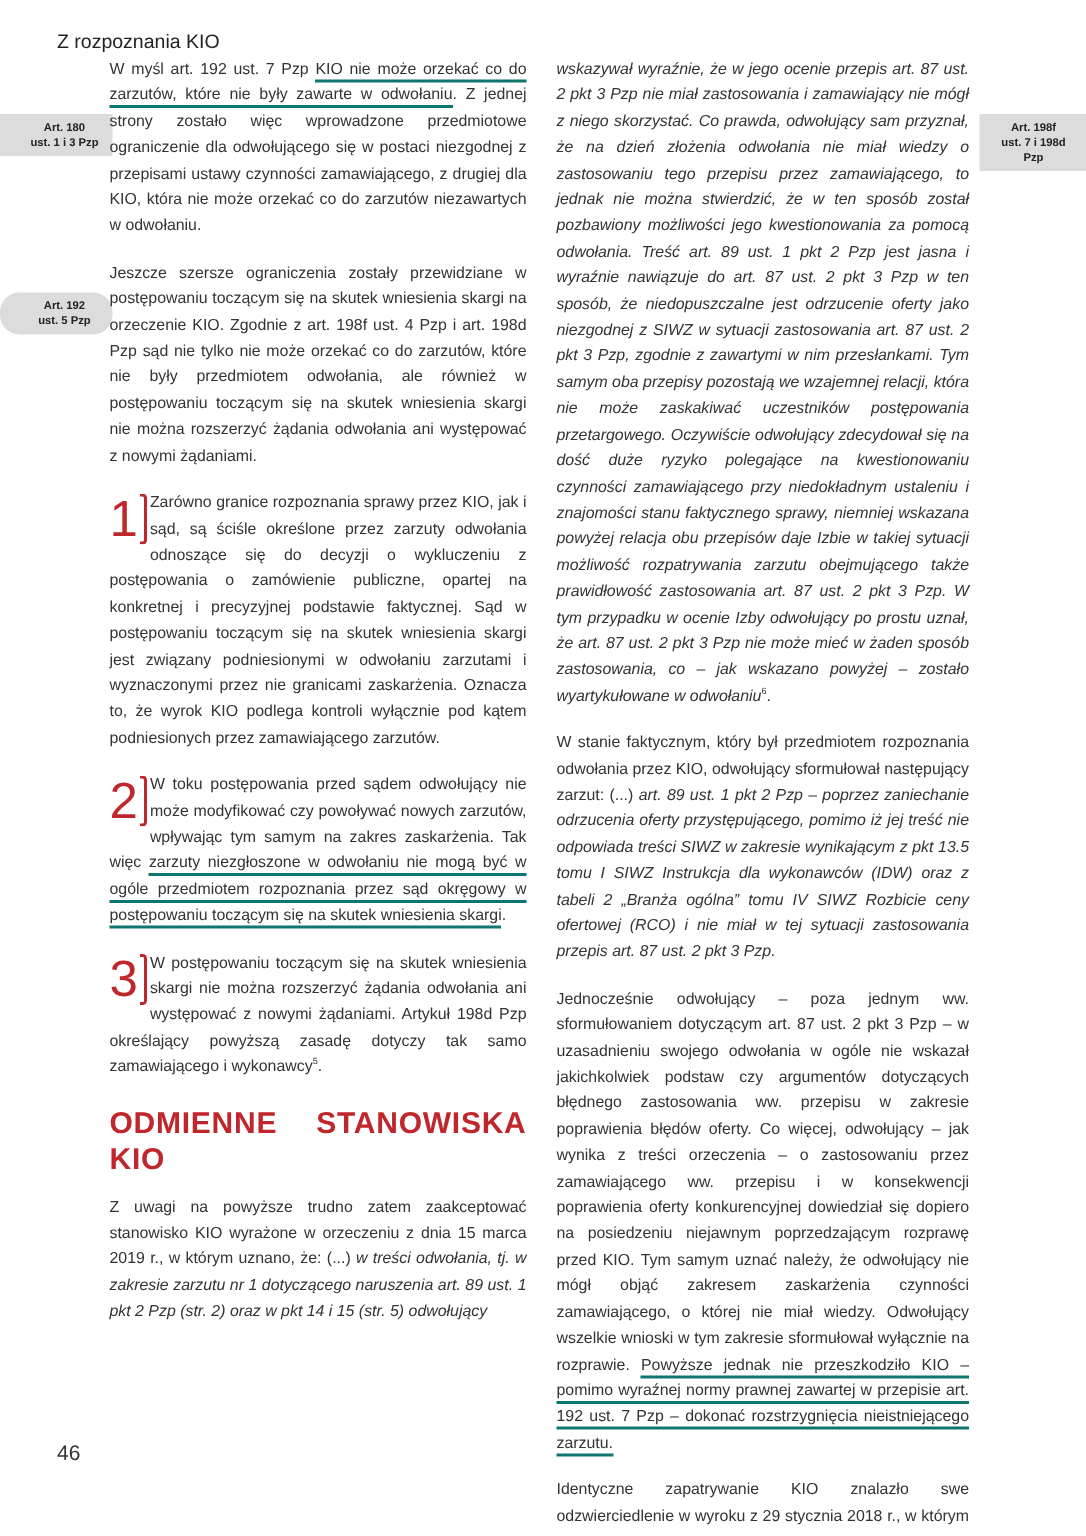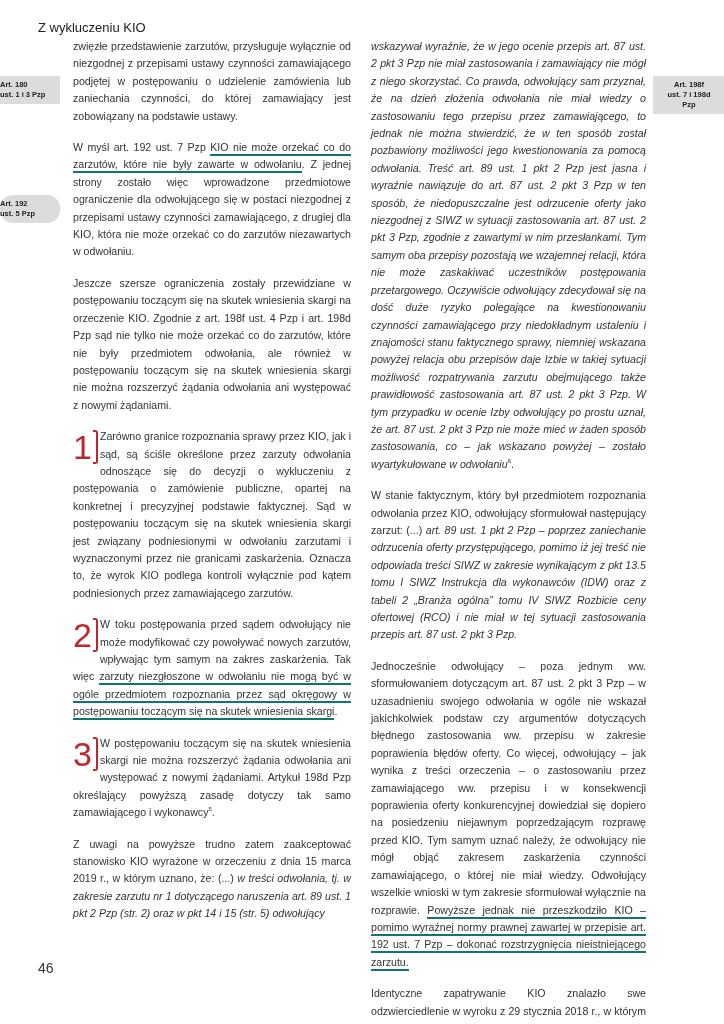--- a/index.html
+++ b/index.html
@@ -12,46 +12,45 @@
   .col p { margin: 0 0 14px 0; }
   .col p.tight { margin-bottom: 0; }
   .it { font-style: italic; }
   .ul { border-bottom: 2px solid #0f766e; padding-bottom: 1px; }
   .sup { font-size: 6px; vertical-align: super; line-height: 0; }
   .item { position: relative; margin: 0; }
   .num { float: left; font-size: 34px; line-height: 32px; color: #c0272d; font-weight: 300; margin-right: 2px; margin-top: 2px; height: 34px; display: flex; align-items: center; }
   .num .br { display: inline-block; width: 3px; height: 30px; border-right: 2px solid #c0272d; border-top: 2px solid #c0272d; border-bottom: 2px solid #c0272d; border-radius: 0 3px 3px 0; margin-left: 1px; }
   .heading { font-size: 20px; font-weight: bold; color: #c0272d; letter-spacing: 0.5px; margin: 16px 0 12px 0; line-height: 24px; }
   .side-note { position: absolute; background: #dcdcdc; font-size: 7.5px; font-weight: bold; color: #222; line-height: 10px; }
-  .side-left { left: 0; width: 56px; text-align: left; padding: 4px 4px 4px 0; }
+  .side-left { left: 0; width: 56px; text-align: center; padding: 4px 4px 4px 15px; }
   .side-right { left: 653px; width: 62px; text-align: center; padding: 4px 4px 4px 5px; }
   .page-number { position: absolute; left: 38px; top: 960px; font-size: 14px; color: #333; }
   .footer-title { position: absolute; left: 302px; top: 1050px; font-size: 8px; font-weight: bold; color: #222; }
 </style>
 </head>
 <body>
 
-<div class="running-head">Z wykluczeniu KIO</div>
+<div class="running-head">Z rozpoznania KIO</div>
 
 <div class="side-note side-left" style="top:76px;">
   <div>Art. 180</div>
   <div>ust. 1 i 3 Pzp</div>
 </div>
 <div class="side-note side-left" style="top:195px;border-radius:13px;">
   <div>Art. 192</div>
   <div>ust. 5 Pzp</div>
 </div>
 <div class="side-note side-right" style="top:76px;">
   <div>Art. 198f</div>
   <div>ust. 7 i 198d</div>
   <div>Pzp</div>
 </div>
 
 <div class="col col-left">
-  <p>zwięzłe przedstawienie zarzutów, przysługuje wyłącznie od niezgodnej z przepisami ustawy czynności zamawiającego podjętej w postępowaniu o udzielenie zamówienia lub zaniechania czynności, do której zamawiający jest zobowiązany na podstawie ustawy.</p>
   <p><span>W myśl art. 192 ust. 7 Pzp </span><span class="ul">KIO nie może orzekać co do zarzutów, które nie były zawarte w odwołaniu</span><span>. Z jednej strony zostało więc wprowadzone przedmiotowe ograniczenie dla odwołującego się w postaci niezgodnej z przepisami ustawy czynności zamawiającego, z drugiej dla KIO, która nie może orzekać co do zarzutów niezawartych w odwołaniu.</span></p>
   <p>Jeszcze szersze ograniczenia zostały przewidziane w postępowaniu toczącym się na skutek wniesienia skargi na orzeczenie KIO. Zgodnie z art. 198f ust. 4 Pzp i art. 198d Pzp sąd nie tylko nie może orzekać co do zarzutów, które nie były przedmiotem odwołania, ale również w postępowaniu toczącym się na skutek wniesienia skargi nie można rozszerzyć żądania odwołania ani występować z nowymi żądaniami.</p>
 
   <p class="item">
     <span class="num">
         <span>1</span>
         <span class="br"></span>
       </span><span>Zarówno granice rozpoznania sprawy przez KIO, jak i sąd, są ściśle określone przez zarzuty odwołania odnoszące się do decyzji o wykluczeniu z postępowania o zamówienie publiczne, opartej na konkretnej i precyzyjnej podstawie faktycznej. Sąd w postępowaniu toczącym się na skutek wniesienia skargi jest związany podniesionymi w odwołaniu zarzutami i wyznaczonymi przez nie granicami zaskarżenia. Oznacza to, że wyrok KIO podlega kontroli wyłącznie pod kątem podniesionych przez zamawiającego zarzutów.</span>
   </p>
   <p class="item">
@@ -60,20 +59,21 @@
         <span class="br"></span>
       </span><span>W toku postępowania przed sądem odwołujący nie może modyfikować czy powoływać nowych zarzutów, wpływając tym samym na zakres zaskarżenia. Tak więc </span><span class="ul">zarzuty niezgłoszone w odwołaniu nie mogą być w ogóle przedmiotem rozpoznania przez sąd okręgowy w postępowaniu toczącym się na skutek wniesienia skargi</span><span>.</span>
   </p>
   <p class="item">
     <span class="num">
         <span>3</span>
         <span class="br"></span>
       </span><span>W postępowaniu toczącym się na skutek wniesienia skargi nie można rozszerzyć żądania odwołania ani występować z nowymi żądaniami. Artykuł 198d Pzp określający powyższą zasadę dotyczy tak samo zamawiającego i wykonawcy</span><span class="sup">5</span><span>.</span>
   </p>
 
+  <div class="heading">ODMIENNE STANOWISKA KIO</div>
   <p><span>Z uwagi na powyższe trudno zatem zaakceptować stanowisko KIO wyrażone w orzeczeniu z dnia 15 marca 2019 r., w którym uznano, że: (...) </span><span class="it">w treści odwołania, tj. w zakresie zarzutu nr 1 dotyczącego naruszenia art. 89 ust. 1 pkt 2 Pzp (str. 2) oraz w pkt 14 i 15 (str. 5) odwołujący</span></p>
 </div>
 
 <div class="col col-right">
   <p><span class="it">wskazywał wyraźnie, że w jego ocenie przepis art. 87 ust. 2 pkt 3 Pzp nie miał zastosowania i zamawiający nie mógł z niego skorzystać. Co prawda, odwołujący sam przyznał, że na dzień złożenia odwołania nie miał wiedzy o zastosowaniu tego przepisu przez zamawiającego, to jednak nie można stwierdzić, że w ten sposób został pozbawiony możliwości jego kwestionowania za pomocą odwołania. Treść art. 89 ust. 1 pkt 2 Pzp jest jasna i wyraźnie nawiązuje do art. 87 ust. 2 pkt 3 Pzp w ten sposób, że niedopuszczalne jest odrzucenie oferty jako niezgodnej z SIWZ w sytuacji zastosowania art. 87 ust. 2 pkt 3 Pzp, zgodnie z zawartymi w nim przesłankami. Tym samym oba przepisy pozostają we wzajemnej relacji, która nie może zaskakiwać uczestników postępowania przetargowego. Oczywiście odwołujący zdecydował się na dość duże ryzyko polegające na kwestionowaniu czynności zamawiającego przy niedokładnym ustaleniu i znajomości stanu faktycznego sprawy, niemniej wskazana powyżej relacja obu przepisów daje Izbie w takiej sytuacji możliwość rozpatrywania zarzutu obejmującego także prawidłowość zastosowania art. 87 ust. 2 pkt 3 Pzp. W tym przypadku w ocenie Izby odwołujący po prostu uznał, że art. 87 ust. 2 pkt 3 Pzp nie może mieć w żaden sposób zastosowania, co – jak wskazano powyżej – zostało wyartykułowane w odwołaniu</span><span class="sup">6</span><span>.</span></p>
   <p><span>W stanie faktycznym, który był przedmiotem rozpoznania odwołania przez KIO, odwołujący sformułował następujący zarzut: (...) </span><span class="it">art. 89 ust. 1 pkt 2 Pzp – poprzez zaniechanie odrzucenia oferty przystępującego, pomimo iż jej treść nie odpowiada treści SIWZ w zakresie wynikającym z pkt 13.5 tomu I SIWZ Instrukcja dla wykonawców (IDW) oraz z tabeli 2 „Branża ogólna” tomu IV SIWZ Rozbicie ceny ofertowej (RCO) i nie miał w tej sytuacji zastosowania przepis art. 87 ust. 2 pkt 3 Pzp.</span></p>
   <p><span>Jednocześnie odwołujący – poza jednym ww. sformułowaniem dotyczącym art. 87 ust. 2 pkt 3 Pzp – w uzasadnieniu swojego odwołania w ogóle nie wskazał jakichkolwiek podstaw czy argumentów dotyczących błędnego zastosowania ww. przepisu w zakresie poprawienia błędów oferty. Co więcej, odwołujący – jak wynika z treści orzeczenia – o zastosowaniu przez zamawiającego ww. przepisu i w konsekwencji poprawienia oferty konkurencyjnej dowiedział się dopiero na posiedzeniu niejawnym poprzedzającym rozprawę przed KIO. Tym samym uznać należy, że odwołujący nie mógł objąć zakresem zaskarżenia czynności zamawiającego, o której nie miał wiedzy. Odwołujący wszelkie wnioski w tym zakresie sformułował wyłącznie na rozprawie. </span><span class="ul">Powyższe jednak nie przeszkodziło KIO – pomimo wyraźnej normy prawnej zawartej w przepisie art. 192 ust. 7 Pzp – dokonać rozstrzygnięcia nieistniejącego zarzutu.</span></p>
   <p>Identyczne zapatrywanie KIO znalazło swe odzwierciedlenie w wyroku z 29 stycznia 2018 r., w którym uznano,</p>
 </div>
 

